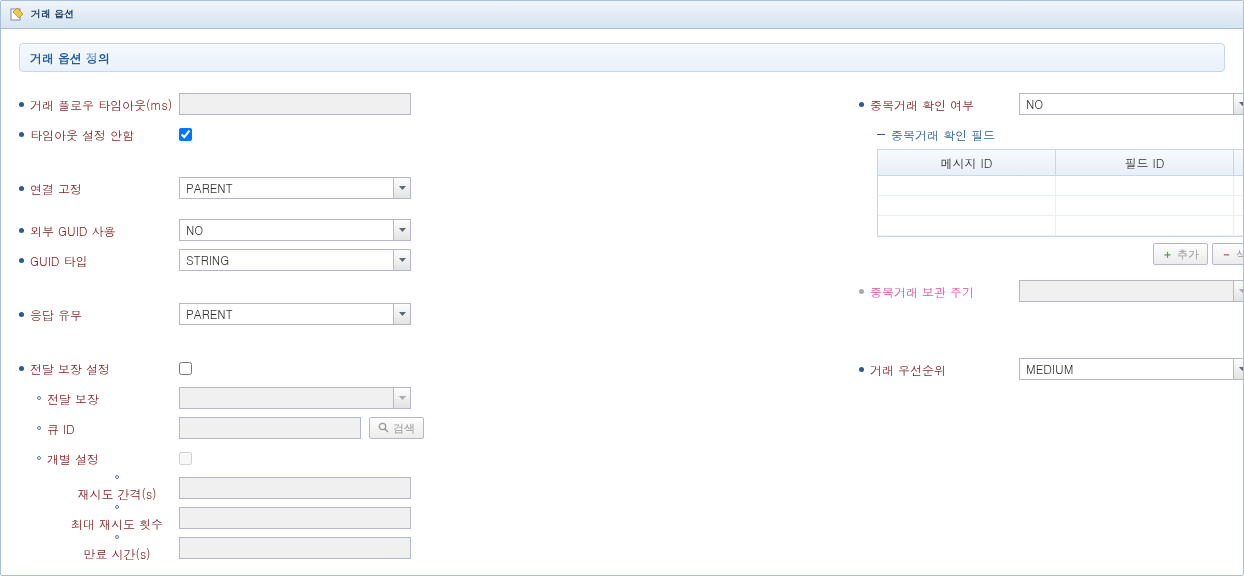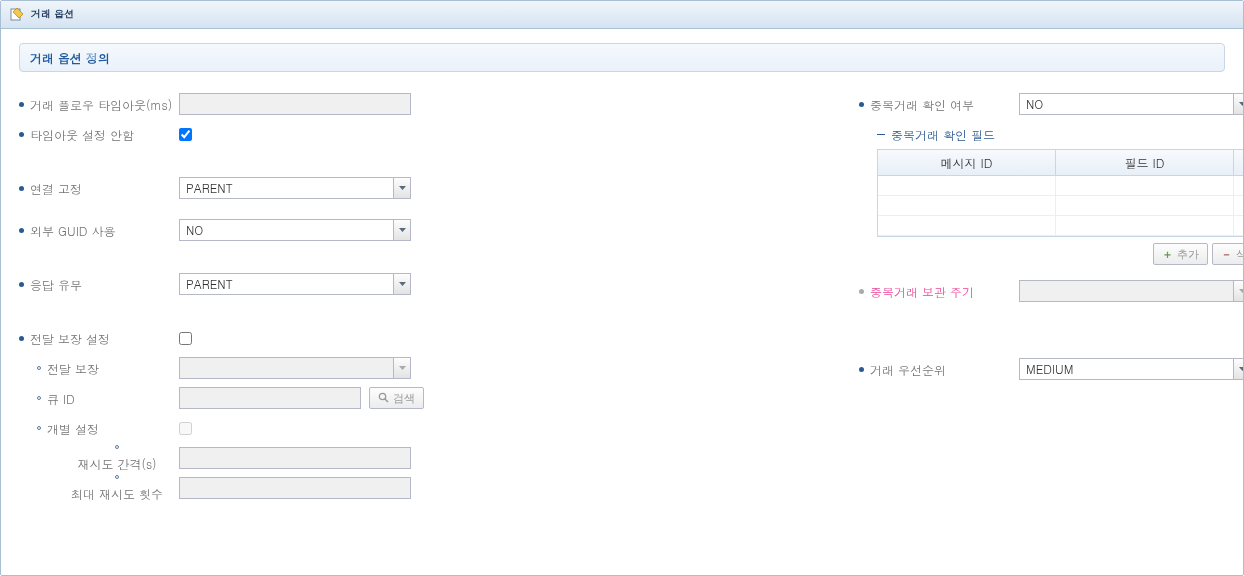--- a/index.html
+++ b/index.html
@@ -66,21 +66,21 @@
   min-height: 28px;
   margin-bottom: 2px;
 }
 .spacer { height: 24px; }
 .spacer-sm { height: 12px; }
 .label {
   display: flex;
   align-items: center;
   gap: 6px;
   width: 160px;
-  color: #737373;
+  color: #7f1d1d;
   font-size: 12px;
 }
 .label.indent-1 { padding-left: 18px; }
 .label.indent-2 { padding-left: 36px; flex-direction: column; }
 .bullet {
   width: 5px; height: 5px;
   border-radius: 50%;
   background: #2a5a8f;
   flex-shrink: 0;
 }
@@ -279,20 +279,34 @@
           <div class="select-wrap">
             <div class="select-display">NO</div>
             <div class="select-arrow">
               <svg width="7" height="4">
                   <path d="M0 0 L7 0 L3.5 4 Z" fill="#5a6a7a"></path>
                 </svg>
             </div>
           </div>
         </div>
 
+        <div class="form-row">
+          <div class="label">
+            <span class="bullet"></span>
+            <span>GUID 타입</span>
+          </div>
+          <div class="select-wrap">
+            <div class="select-display">STRING</div>
+            <div class="select-arrow">
+              <svg width="7" height="4">
+                  <path d="M0 0 L7 0 L3.5 4 Z" fill="#5a6a7a"></path>
+                </svg>
+            </div>
+          </div>
+        </div>
 
         <div class="spacer"></div>
 
         <div class="form-row">
           <div class="label">
             <span class="bullet"></span>
             <span>응답 유무</span>
           </div>
           <div class="select-wrap">
             <div class="select-display">PARENT</div>
@@ -365,20 +379,27 @@
         </div>
 
         <div class="form-row">
           <div class="label indent-2">
             <span class="bullet hollow"></span>
             <span>최대 재시도 횟수</span>
           </div>
           <input type="text" class="text-input disabled" disabled="" value="" style="">
         </div>
 
+        <div class="form-row">
+          <div class="label indent-2">
+            <span class="bullet hollow"></span>
+            <span>만료 시간(s)</span>
+          </div>
+          <input type="text" class="text-input disabled" disabled="" value="" style="">
+        </div>
 
       </div>
 
       <div class="col-right">
 
         <div class="form-row">
           <div class="label">
             <span class="bullet"></span>
             <span>중복거래 확인 여부</span>
           </div>

